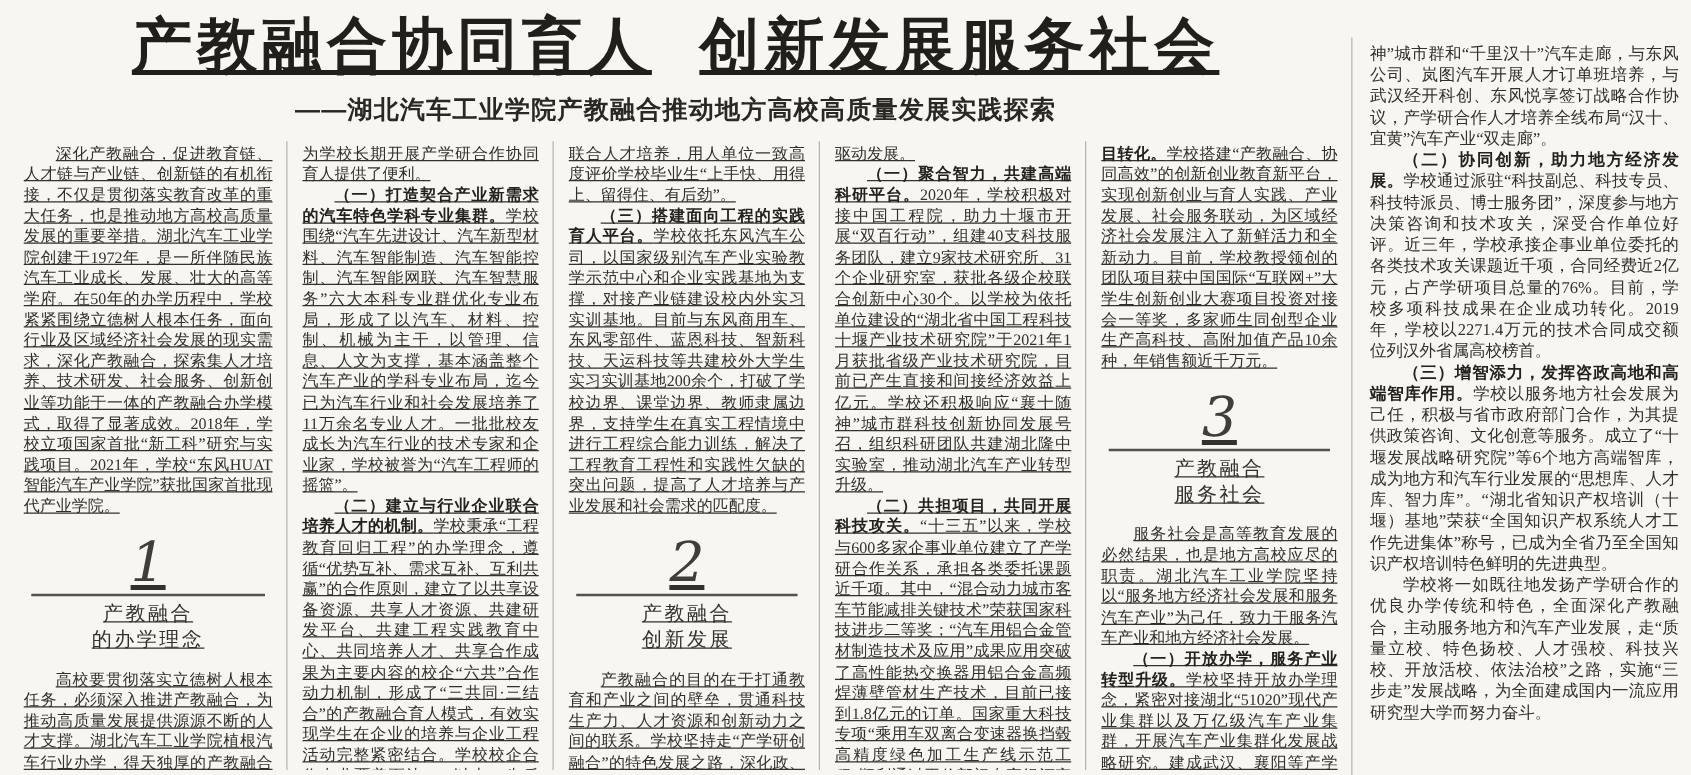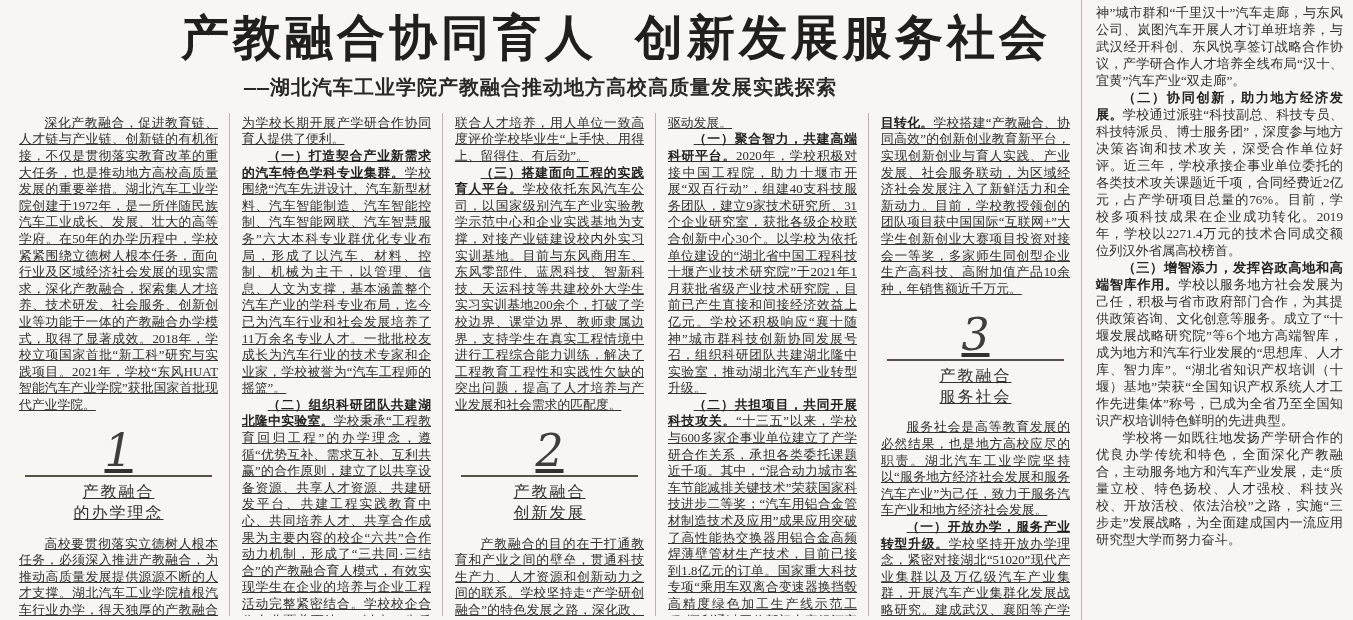--- a/index.html
+++ b/index.html
@@ -15,45 +15,46 @@
   .main { width:1081px; flex:0 0 auto; display:flex; flex-direction:column; }
 
   
   .masthead { text-align:center; padding:12px 30px 6px; }
   .headline {
     font-family:"Liberation Serif", serif;
     font-weight:bold;
     font-size:48px;
     letter-spacing:4px;
     color:#211f1c;
-    display:flex; justify-content:flex-end; gap:38px;
+    display:flex; justify-content:center; gap:38px;
     line-height:1.1;
+    text-decoration:underline;
   }
   .subhead {
     margin-top:9px;
-    font-family:Liberation Mono, monospace;
+    font-family:Liberation Sans, sans-serif;
     font-weight:bold;
     font-size:20px;
     letter-spacing:1px;
     color:#2a2824;
   }
 
   
   .cols { flex:1; display:flex; padding:6px 0 4px 16px; min-height:0; }
   .col {
     width:213px; flex:0 0 auto;
     padding:2px 11px 0 12px;
     border-left:1px solid #b9b5ad;
     overflow:hidden;
     text-decoration:underline;
   }
   .cols .col:first-child { border-left:none; padding-left:3px; }
   .col-right {
     flex:1 1 auto;
-    margin-top:0;
+    margin-top:30px;
     border-left:1px solid #b9b5ad;
     padding:4px 10px 0 14px;
     overflow:hidden;
   }
 
   
   .para {
     font-family:"Liberation Serif", serif;
     font-size:12.8px;
     line-height:16.6px;
@@ -112,21 +113,21 @@
             <span>产教融合</span>
             <span>的办学理念</span>
           </div>
         </div>
         <p class="para indent"><span>高校要贯彻落实立德树人根本任务，必须深入推进产教融合，为推动高质量发展提供源源不断的人才支撑。湖北汽车工业学院植根汽车行业办学，得天独厚的产教融合育人条件</span></p>
       </div>
 
       <div class="col">
         <p class="para"><span>为学校长期开展产学研合作协同育人提供了便利。</span></p>
         <p class="para indent"><b class="lead">（一）打造契合产业新需求的汽车特色学科专业集群。</b><span>学校围绕“汽车先进设计、汽车新型材料、汽车智能制造、汽车智能控制、汽车智能网联、汽车智慧服务”六大本科专业群优化专业布局，形成了以汽车、材料、控制、机械为主干，以管理、信息、人文为支撑，基本涵盖整个汽车产业的学科专业布局，迄今已为汽车行业和社会发展培养了11万余名专业人才。一批批校友成长为汽车行业的技术专家和企业家，学校被誉为“汽车工程师的摇篮”。</span></p>
-        <p class="para indent"><b class="lead">（二）组织科研团队共建湖北隆中实验室。</b><span>学校秉承“工程教育回归工程”的办学理念，遵循“优势互补、需求互补、互利共赢”的合作原则，建立了以共享设备资源、共享人才资源、共建研发平台、共建工程实践教育中心、共同培养人才、共享合作成果为主要内容的校企“六共”合作动力机制，形成了“三共同·三结合”的产教融合育人模式，有效实现学生在企业的培养与企业工程活动完整紧密结合。学校校企合作专业覆盖面达90%以上，先后与东风公司、北汽福田、奇瑞汽车、长城汽车等开展</span></p>
+        <p class="para indent"><b class="lead">（二）建立与行业企业联合培养人才的机制。</b><span>学校秉承“工程教育回归工程”的办学理念，遵循“优势互补、需求互补、互利共赢”的合作原则，建立了以共享设备资源、共享人才资源、共建研发平台、共建工程实践教育中心、共同培养人才、共享合作成果为主要内容的校企“六共”合作动力机制，形成了“三共同·三结合”的产教融合育人模式，有效实现学生在企业的培养与企业工程活动完整紧密结合。学校校企合作专业覆盖面达90%以上，先后与东风公司、北汽福田、奇瑞汽车、长城汽车等开展</span></p>
       </div>
 
       <div class="col">
         <p class="para"><span>联合人才培养，用人单位一致高度评价学校毕业生“上手快、用得上、留得住、有后劲”。</span></p>
         <p class="para indent"><b class="lead">（三）搭建面向工程的实践育人平台。</b><span>学校依托东风汽车公司，以国家级别汽车产业实验教学示范中心和企业实践基地为支撑，对接产业链建设校内外实习实训基地。目前与东风商用车、东风零部件、蓝恩科技、智新科技、天运科技等共建校外大学生实习实训基地200余个，打破了学校边界、课堂边界、教师隶属边界，支持学生在真实工程情境中进行工程综合能力训练，解决了工程教育工程性和实践性欠缺的突出问题，提高了人才培养与产业发展和社会需求的匹配度。</span></p>
         <div class="section">
           <div class="sec-num">2</div>
           <div class="sec-label">
             <span>产教融合</span>
             <span>创新发展</span>

